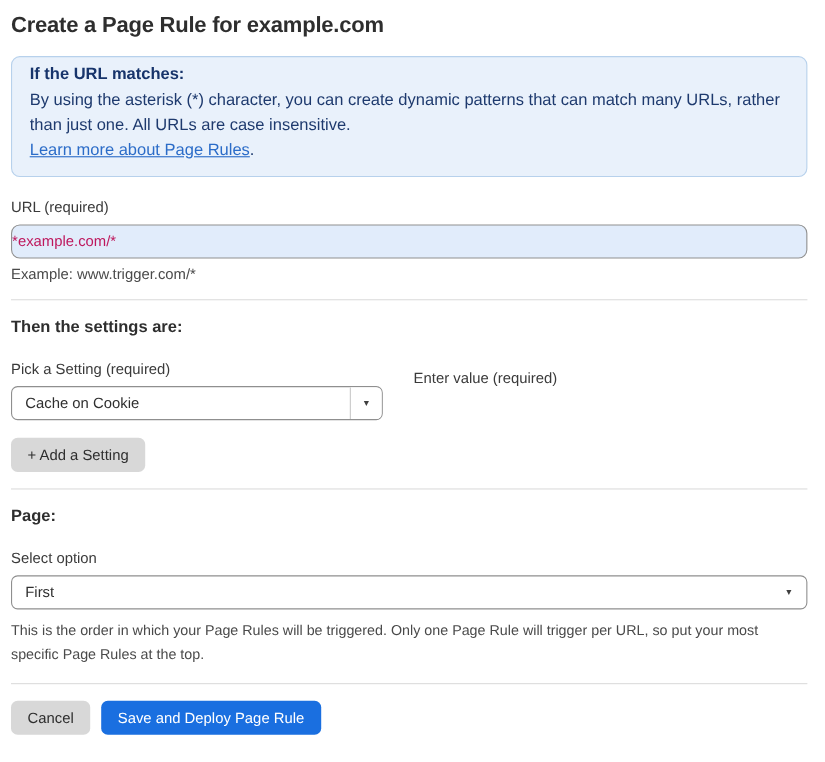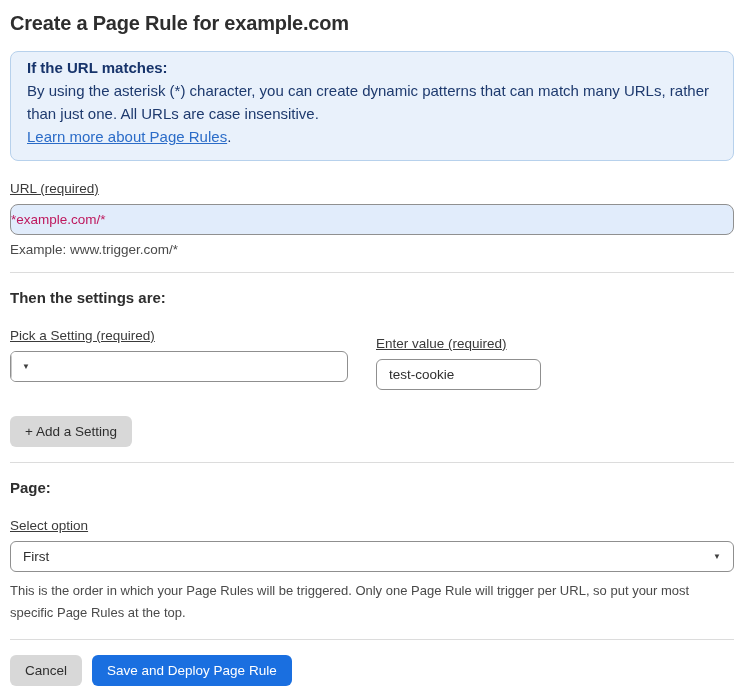--- a/index.html
+++ b/index.html
@@ -36,21 +36,20 @@
     text-decoration: underline;
     cursor: pointer;
   }
   .info-period { color: #1e3a6e; }
 
   .field-label {
     display: block;
     font-size: 13.5px;
     color: #3a3a3a;
     margin-bottom: 8px;
-    text-decoration: underline;
   }
 
   .url-input {
     display: block;
     width: 100%;
     height: 31px;
     background: #e1ecfb;
     border: 1px solid #909090;
     border-radius: 8px;
     padding: 0 0;
@@ -129,21 +128,21 @@
     border-radius: 6px;
     font-size: 13.5px;
     font-family: inherit;
     padding: 8px 15px;
     cursor: pointer;
     line-height: 15px;
   }
   .btn.gray { background: #d8d8d8; color: #2e2e2e; }
   .btn.blue { background: #1a6fe0; color: #ffffff; }
 
-  .add-setting-btn { margin-top: 26px; }
+  .add-setting-btn { margin-top: 16px; }
 
   .order-select { position: relative; width: 100%; justify-content: center; }
   .order-arrow {
     position: absolute;
     right: 12px;
     top: 50%;
     transform: translateY(-50%);
   }
   .order-desc {
     font-size: 13px;
@@ -178,28 +177,28 @@
   </div>
 
   <hr class="divider">
 
   <h2 class="section-heading">Then the settings are:</h2>
 
   <div class="settings-row">
     <div class="setting-col">
       <label class="field-label">Pick a Setting (required)</label>
       <div class="select-box">
+        <span class="select-value">Cache on Cookie</span>
         <span class="select-arrow-box">
           <span class="arrow-glyph">▼</span>
         </span>
       </div>
     </div>
     <div class="value-col">
       <label class="field-label">Enter value (required)</label>
-      <input class="value-input" type="text" value="test-cookie" style="">
     </div>
   </div>
 
   <button class="btn gray add-setting-btn">+ Add a Setting</button>
 
   <hr class="divider">
 
   <h2 class="section-heading">Page:</h2>
 
   <div class="field">

